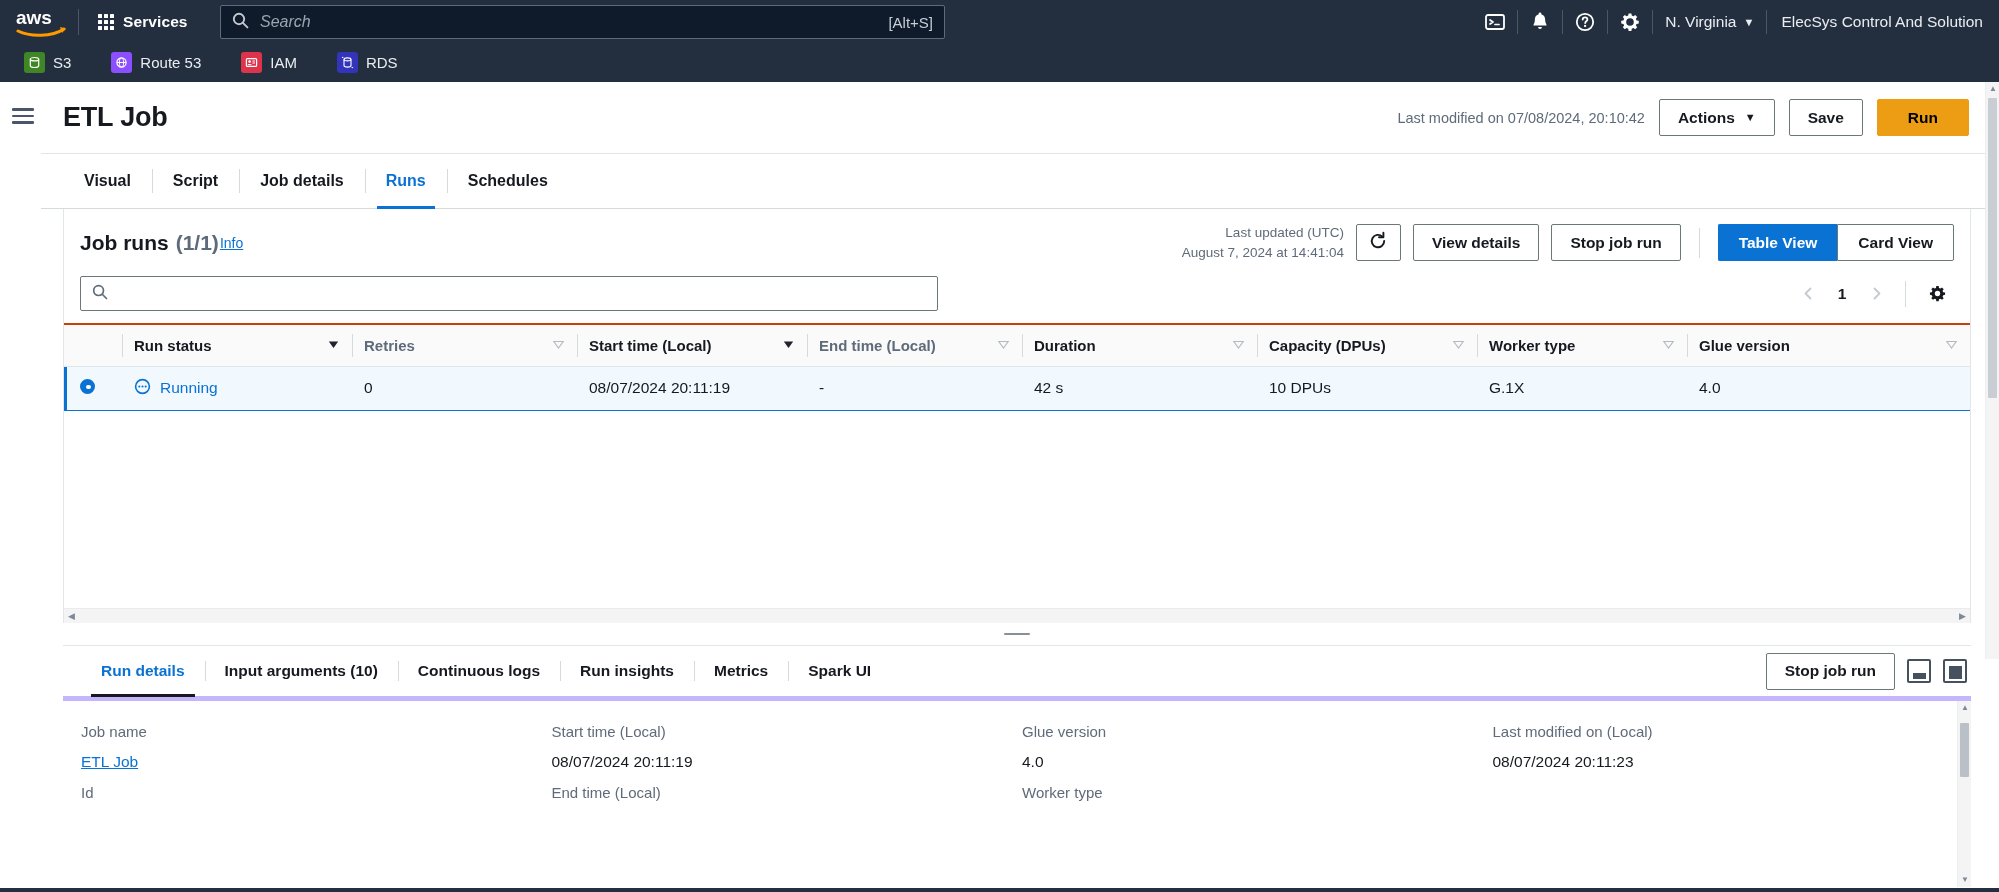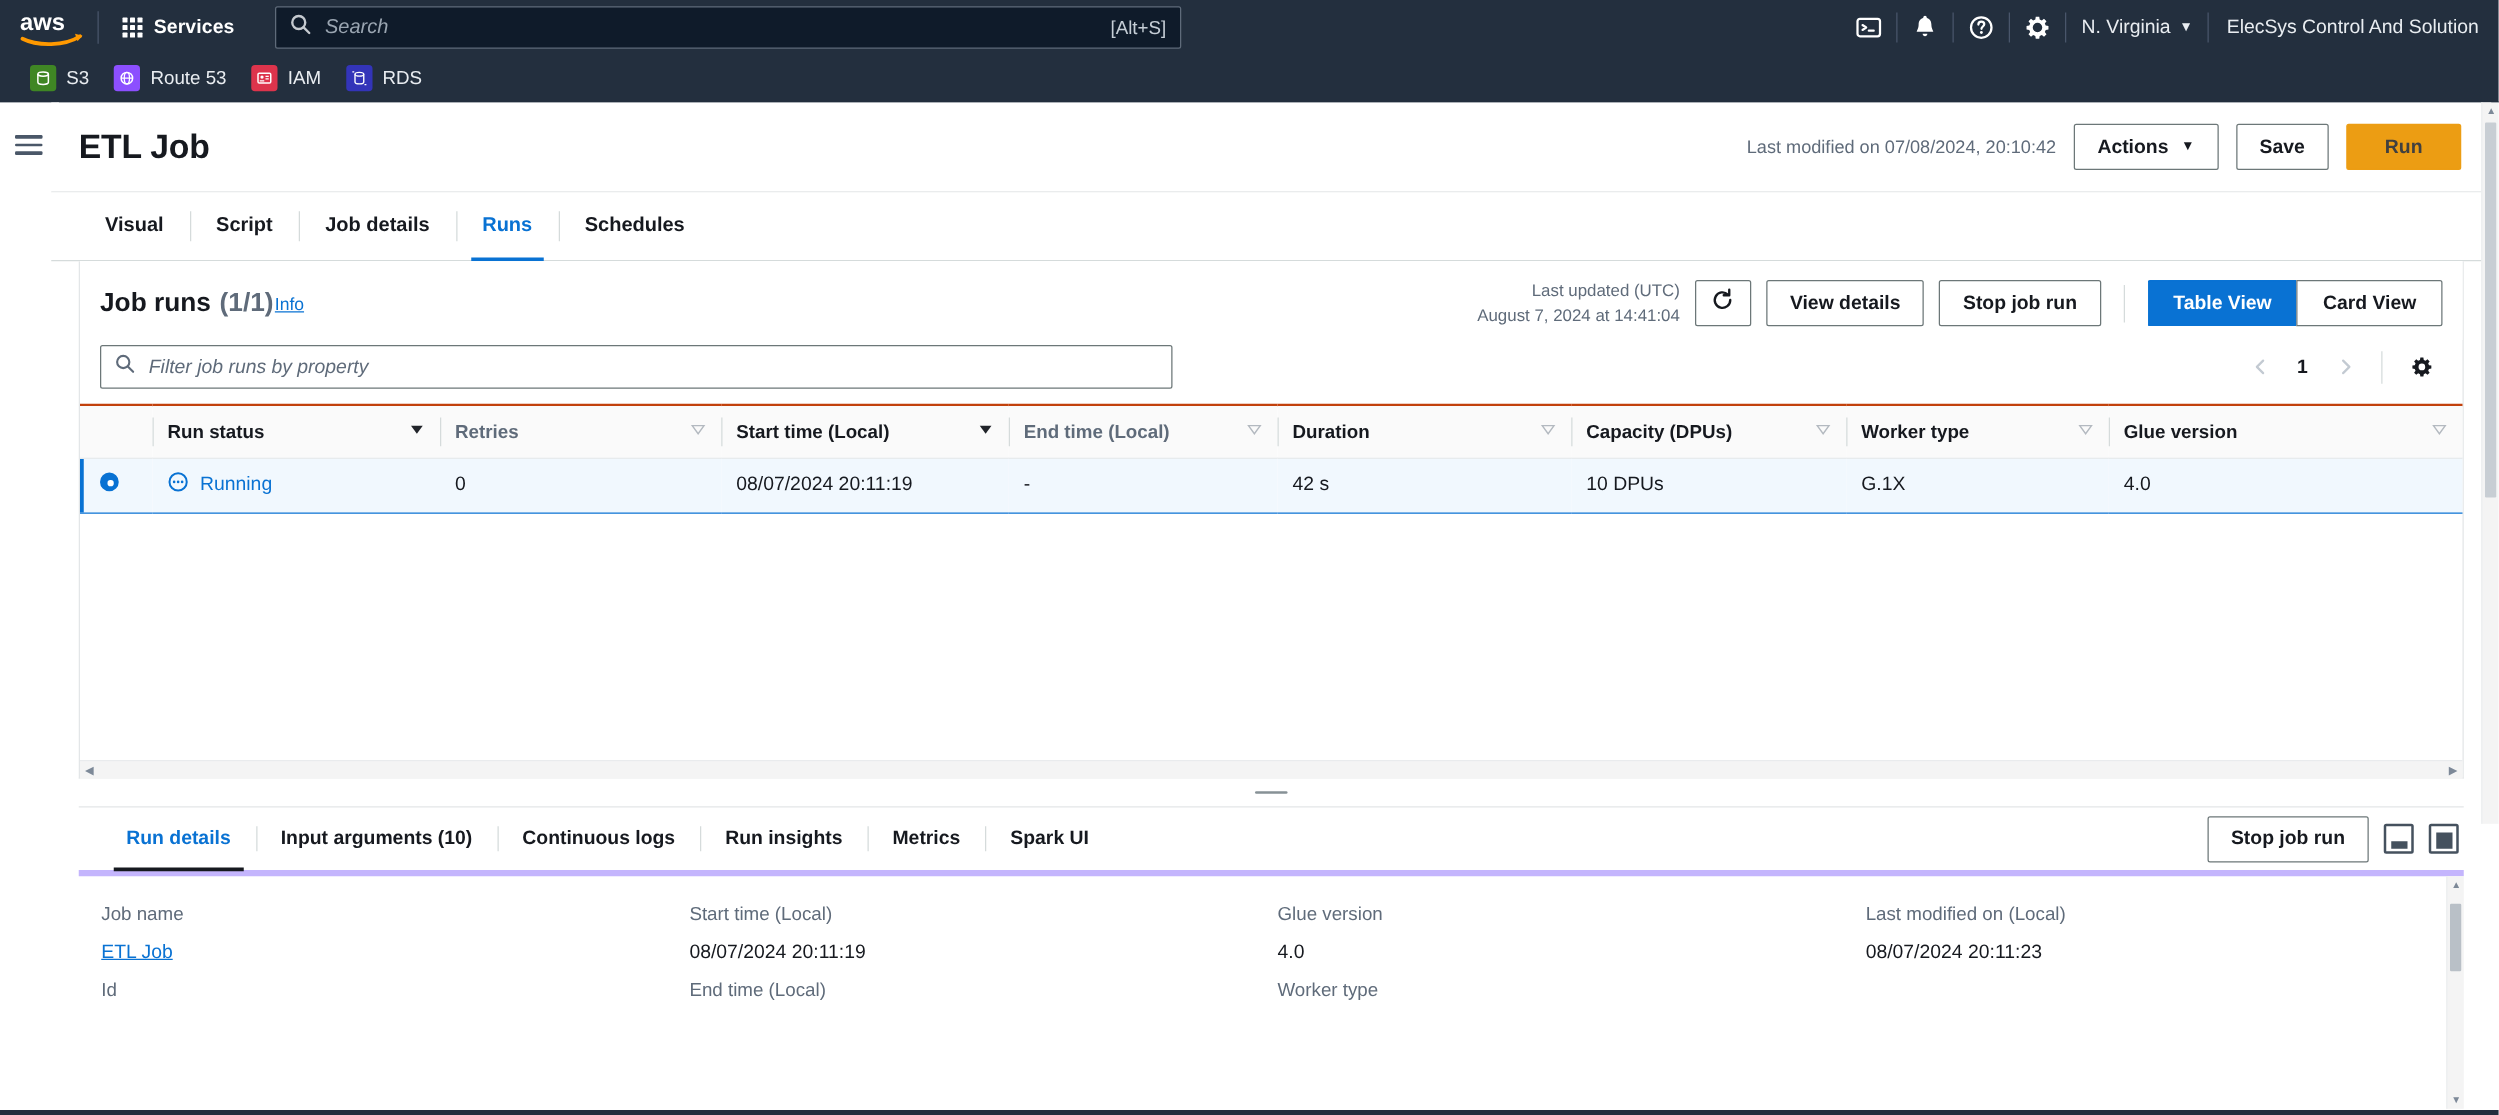--- a/index.html
+++ b/index.html
@@ -42,21 +42,21 @@
   .topnav-right { position:absolute; right:0; top:0; height:44px; display:flex; align-items:center; }
   .tn-icon { width:44px; height:44px; display:flex; align-items:center; justify-content:center; cursor:pointer; }
   .tn-sep { width:1px; height:24px; background:#49566b; }
   .region-btn { display:flex; align-items:center; gap:7px; padding:0 12px; height:44px; cursor:pointer; font-size:15.5px; color:#e9edf1; }
   .account-btn { padding:0 16px 0 14px; height:44px; display:flex; align-items:center; font-size:15.5px; color:#e9edf1; cursor:pointer; white-space:nowrap; }
   .caret { font-size:11px; line-height:1; }
 
   
   .favbar {
     position:absolute; left:0; top:44px; width:1999px; height:38px;
-    background:#232f3e; display:flex; align-items:center; padding-left:14px; gap:0;
+    background:#232f3e; display:flex; align-items:center; padding-left:14px; gap:20px;
     border-bottom:1px solid #232f3e;
   }
   .fav { display:flex; align-items:center; gap:8px; padding:4px 10px; border-radius:2px; cursor:pointer; }
   .fav-sq { width:21px; height:21px; border-radius:3px; display:flex; align-items:center; justify-content:center; flex:0 0 auto; }
   .fav-label { font-size:15px; color:#e9edf1; }
 
   
   .sidebar-rail {
     position:absolute; left:0; top:82px; width:47px; height:810px; background:#fff;
     border-right:1px solid #d5dbdb;
@@ -74,21 +74,21 @@
   .page-title { font-size:27px; font-weight:700; color:#16191f; letter-spacing:-.2px; }
   .ph-right { margin-left:auto; display:flex; align-items:center; gap:14px; }
   .last-mod { font-size:14.5px; color:#5f6b7a; white-space:nowrap; }
   .btn {
     font-family:"Liberation Sans", sans-serif;
     border:1px solid #6c7778; background:#fff; color:#16191f;
     font-size:15.5px; font-weight:700; border-radius:2px;
     padding:0 18px; height:37px; display:inline-flex; align-items:center; gap:10px;
     cursor:pointer; white-space:nowrap;
   }
-  .btn-primary { background:#ec9d13; border-color:#ec9d13; color:#404040; padding:0 30px; }
+  .btn-primary { background:#ec9d13; border-color:#ec9d13; color:#000000; padding:0 30px; }
 
   
   .tabbar {
     position:relative; height:55px; display:flex; align-items:stretch;
     border-bottom:1px solid #d5dbdb; padding-left:22px; background:#fff;
   }
   .tab {
     position:relative; display:flex; align-items:center; padding:0 21px;
     font-size:16px; font-weight:700; color:#16191f; cursor:pointer; white-space:nowrap;
   }
@@ -430,21 +430,20 @@
       </div>
 
       <div class="filter-row">
         <div class="filter-input">
           <span class="sicon">
             <svg width="16" height="16" viewBox="0 0 17 17">
                 <circle cx="7" cy="7" r="5.2" stroke="#5f6b7a" stroke-width="1.8" fill="none"></circle>
                 <line x1="10.9" y1="10.9" x2="15.4" y2="15.4" stroke="#5f6b7a" stroke-width="1.8" stroke-linecap="round"></line>
               </svg>
           </span>
-          <input type="text" placeholder="Filter job runs by property" style="">
         </div>
         <div class="pager">
           <div class="pg-arrow">
             <svg width="15" height="15" viewBox="0 0 15 15">
                 <path d="M9.5 2.5 L4.5 7.5 L9.5 12.5" stroke="#c3cad2" stroke-width="1.8" fill="none" stroke-linecap="round" stroke-linejoin="round"></path>
               </svg>
           </div>
           <div class="pg-num">1</div>
           <div class="pg-arrow">
             <svg width="15" height="15" viewBox="0 0 15 15">

